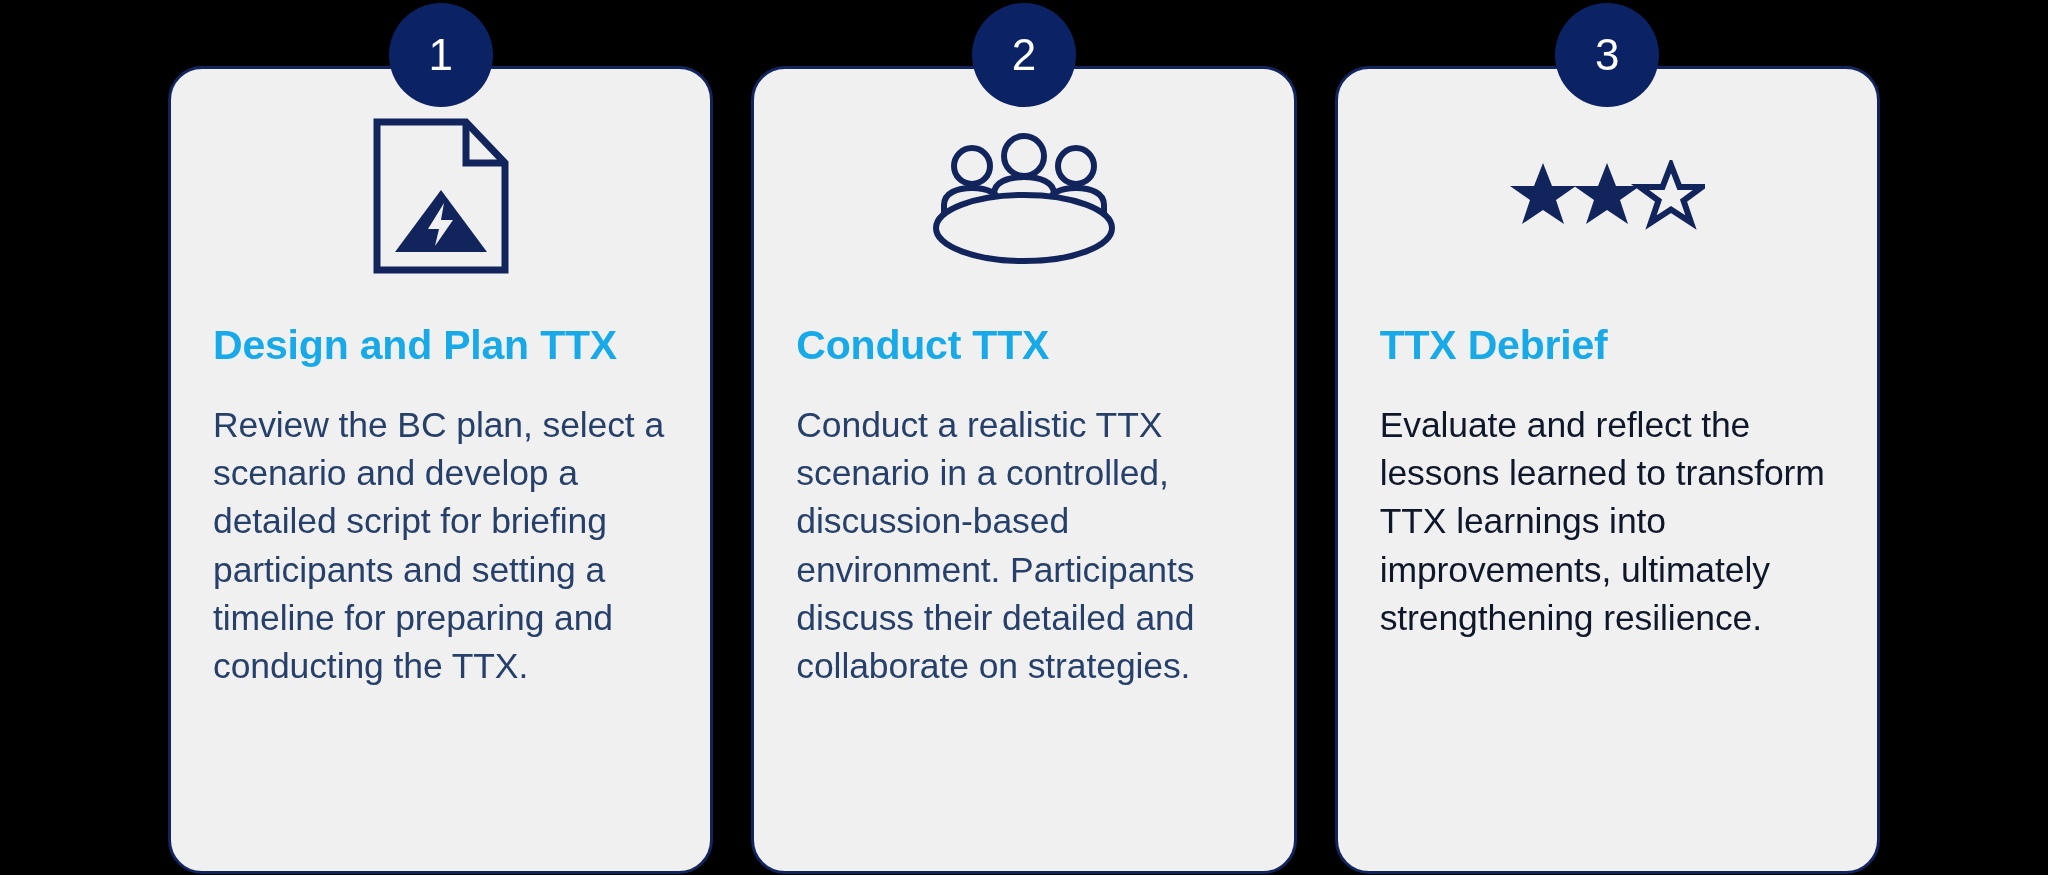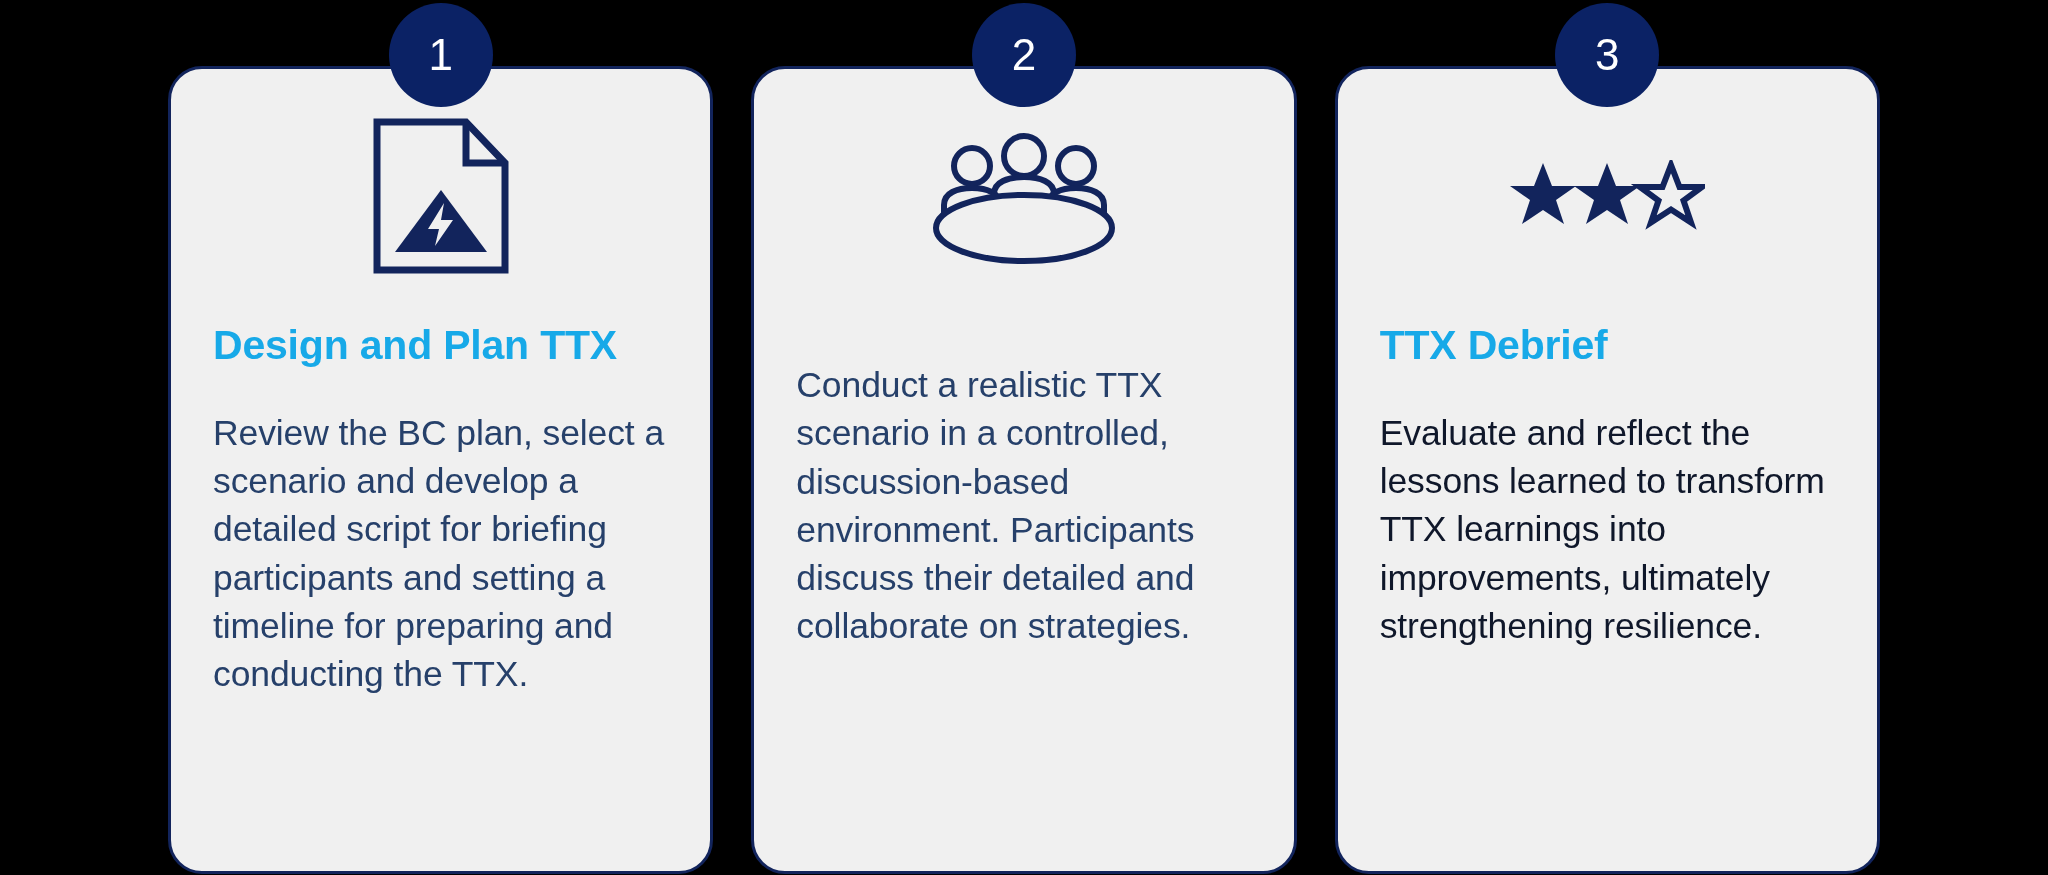--- a/index.html
+++ b/index.html
@@ -84,21 +84,21 @@
     color: #17a9e8;
     line-height: 1.12;
     margin-top: 2px;
     letter-spacing: -0.2px;
     text-align: center;
   }
 
   .card-body {
     font-size: 35.5px;
     line-height: 1.36;
-    margin-top: 40px;
+    margin-top: 32px;
     letter-spacing: -0.1px;
   }
 
   .body-navy { color: #26406a; }
   .body-black { color: #0f172a; }
 </style>
 </head>
 <body>
 
 <div class="board">
@@ -132,20 +132,21 @@
           <circle cx="152" cy="40" r="18" stroke="#12245c" stroke-width="6" fill="none"></circle>
           <path d="M124 100 V79 C124 67 137 62 152 62 C167 62 180 67 180 79 V100" stroke="#12245c" stroke-width="6" fill="none" stroke-linecap="butt"></path>
 
           <circle cx="100" cy="30" r="20" stroke="#12245c" stroke-width="6" fill="none"></circle>
           <path d="M70 92 V68 C70 56 84 51 100 51 C116 51 130 56 130 68 V92" stroke="#12245c" stroke-width="6" fill="none" stroke-linecap="butt"></path>
 
           <ellipse cx="100" cy="102" rx="88" ry="33" stroke="#12245c" stroke-width="6" fill="#f0f0f0"></ellipse>
         </svg>
       </div>
 
+      <div class="card-title">Conduct TTX</div>
       <div class="card-body body-navy">Conduct a realistic TTX scenario in a controlled, discussion-based environment. Participants discuss their detailed and collaborate on strategies.</div>
     </div>
 
     <div class="card">
       <div class="badge">3</div>
 
       <div class="icon-wrap">
         <svg width="196" height="72" viewBox="0 0 196 72" fill="none">
 
           <path d="M34 3 L43 26 H67 L47 40 L55 64 L34 50 L13 64 L21 40 L1 26 H25 Z" fill="#12245c"></path>

